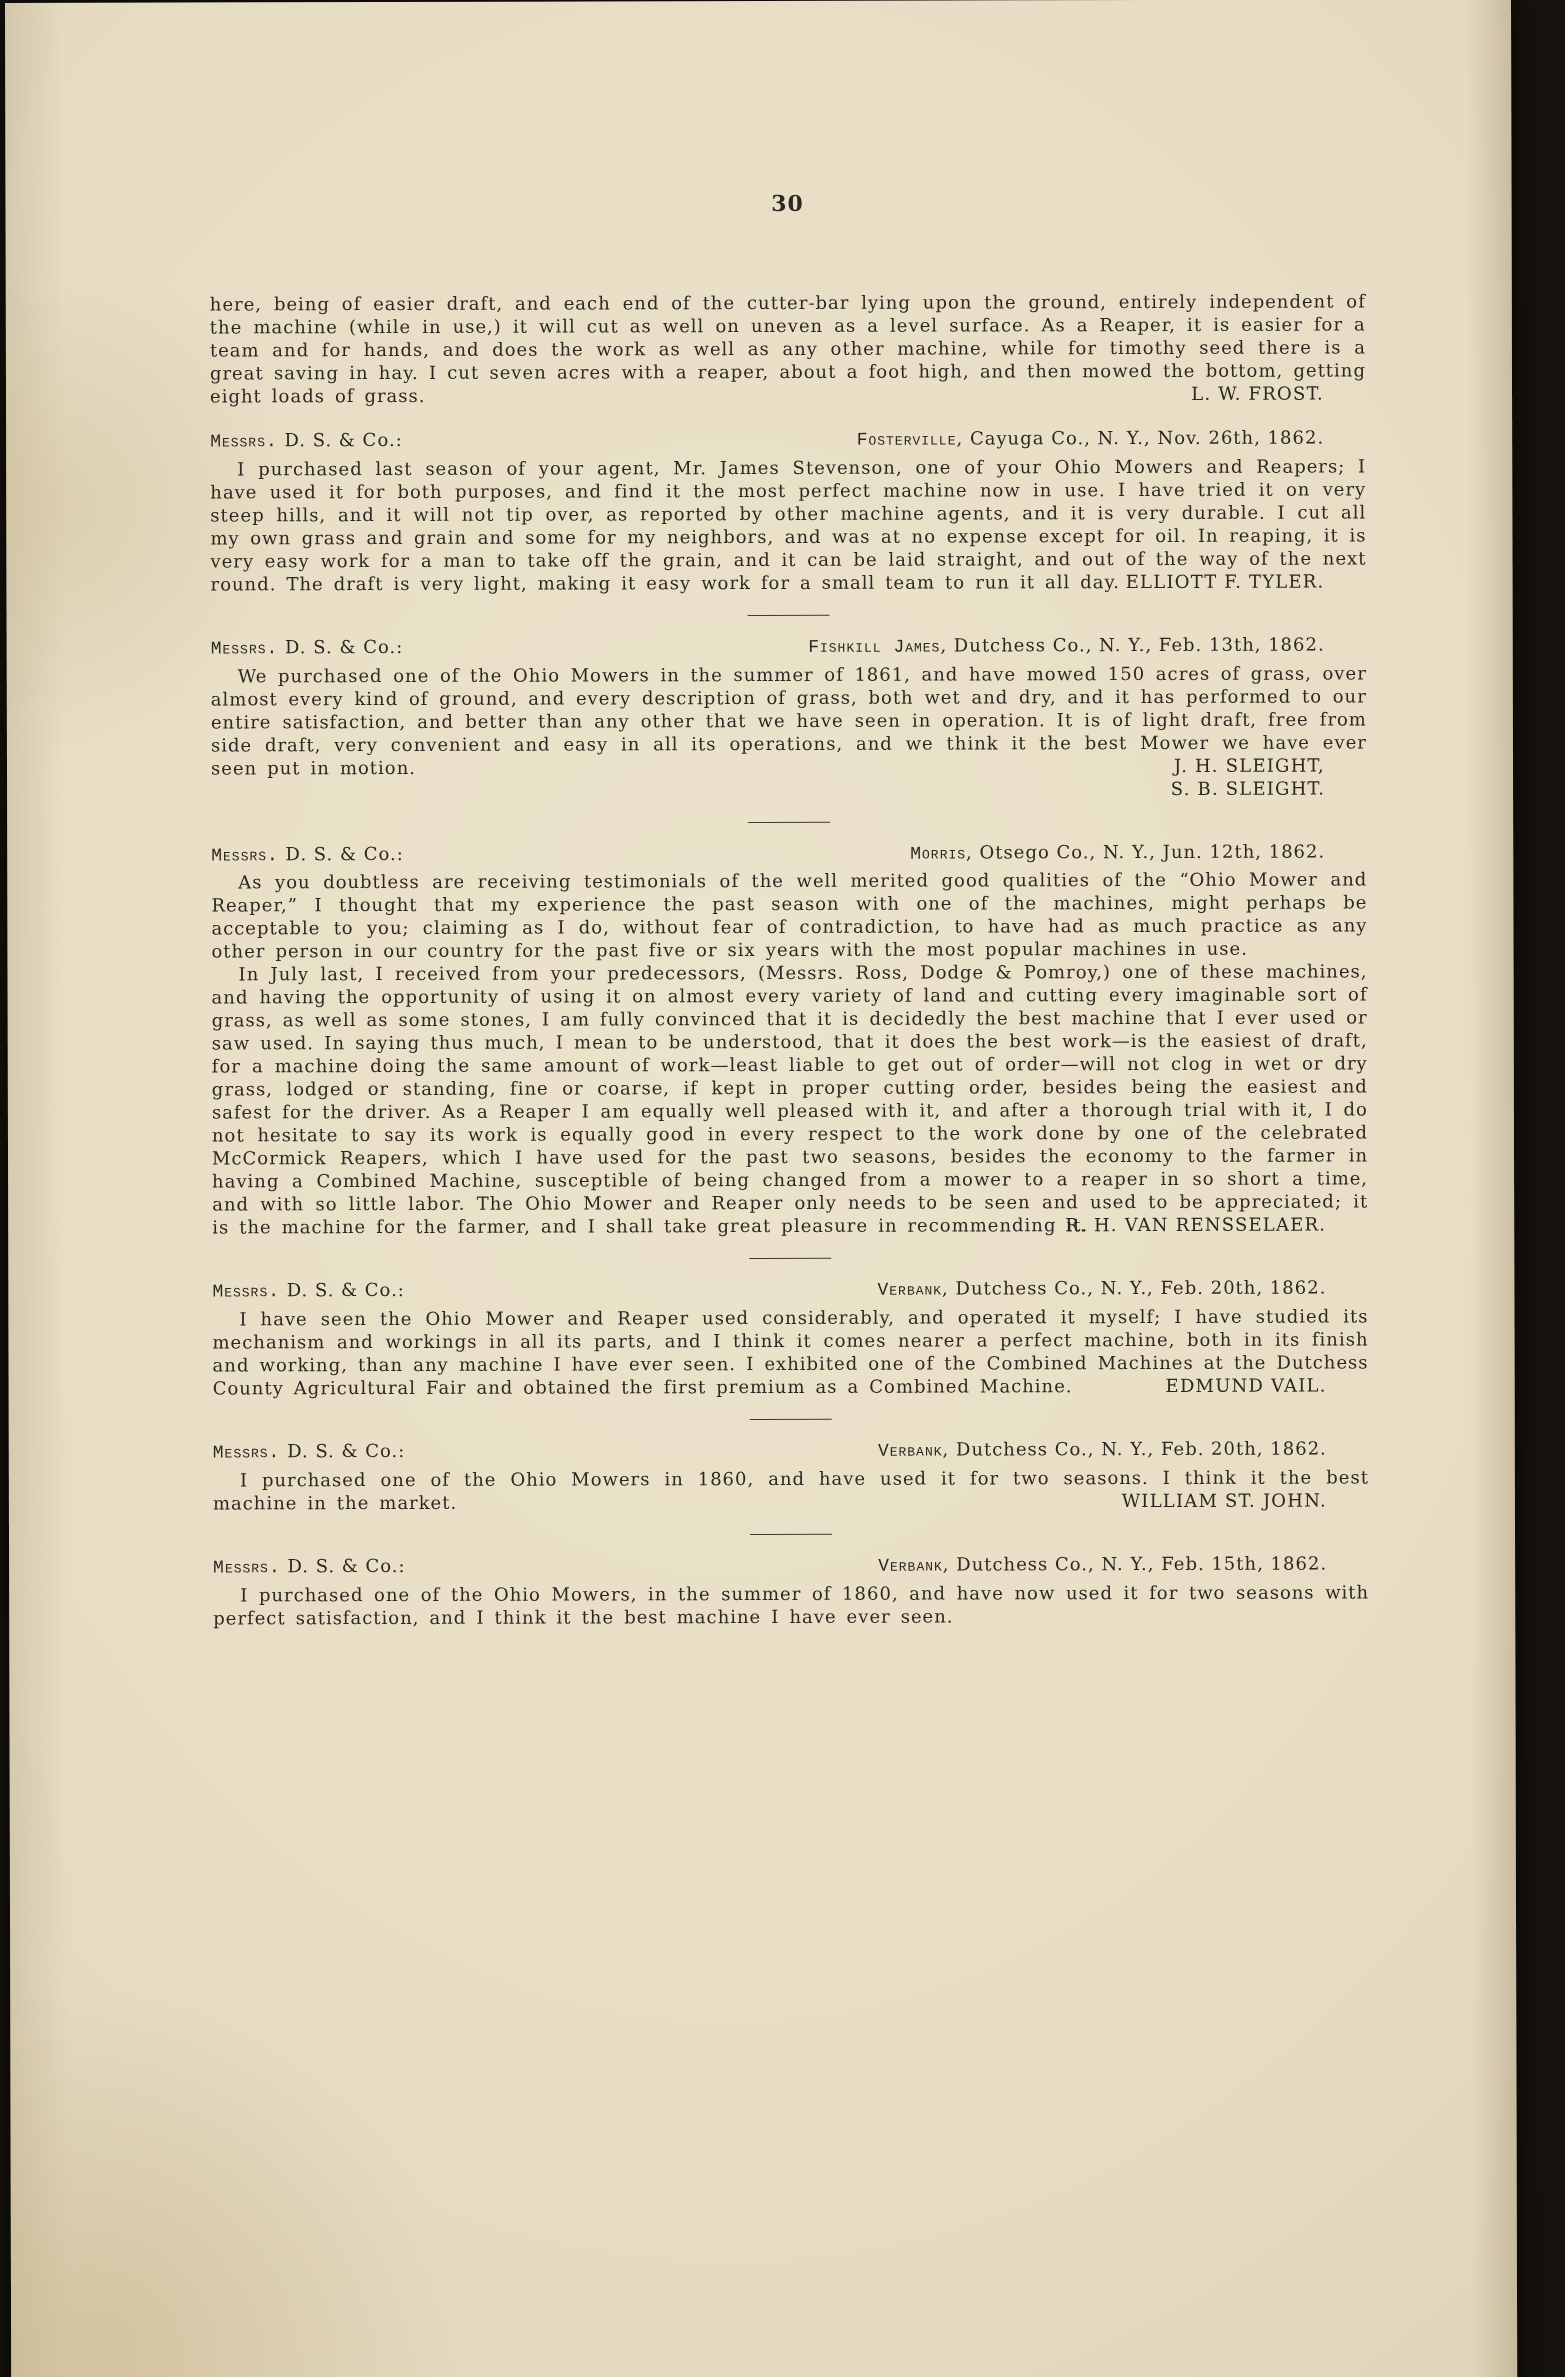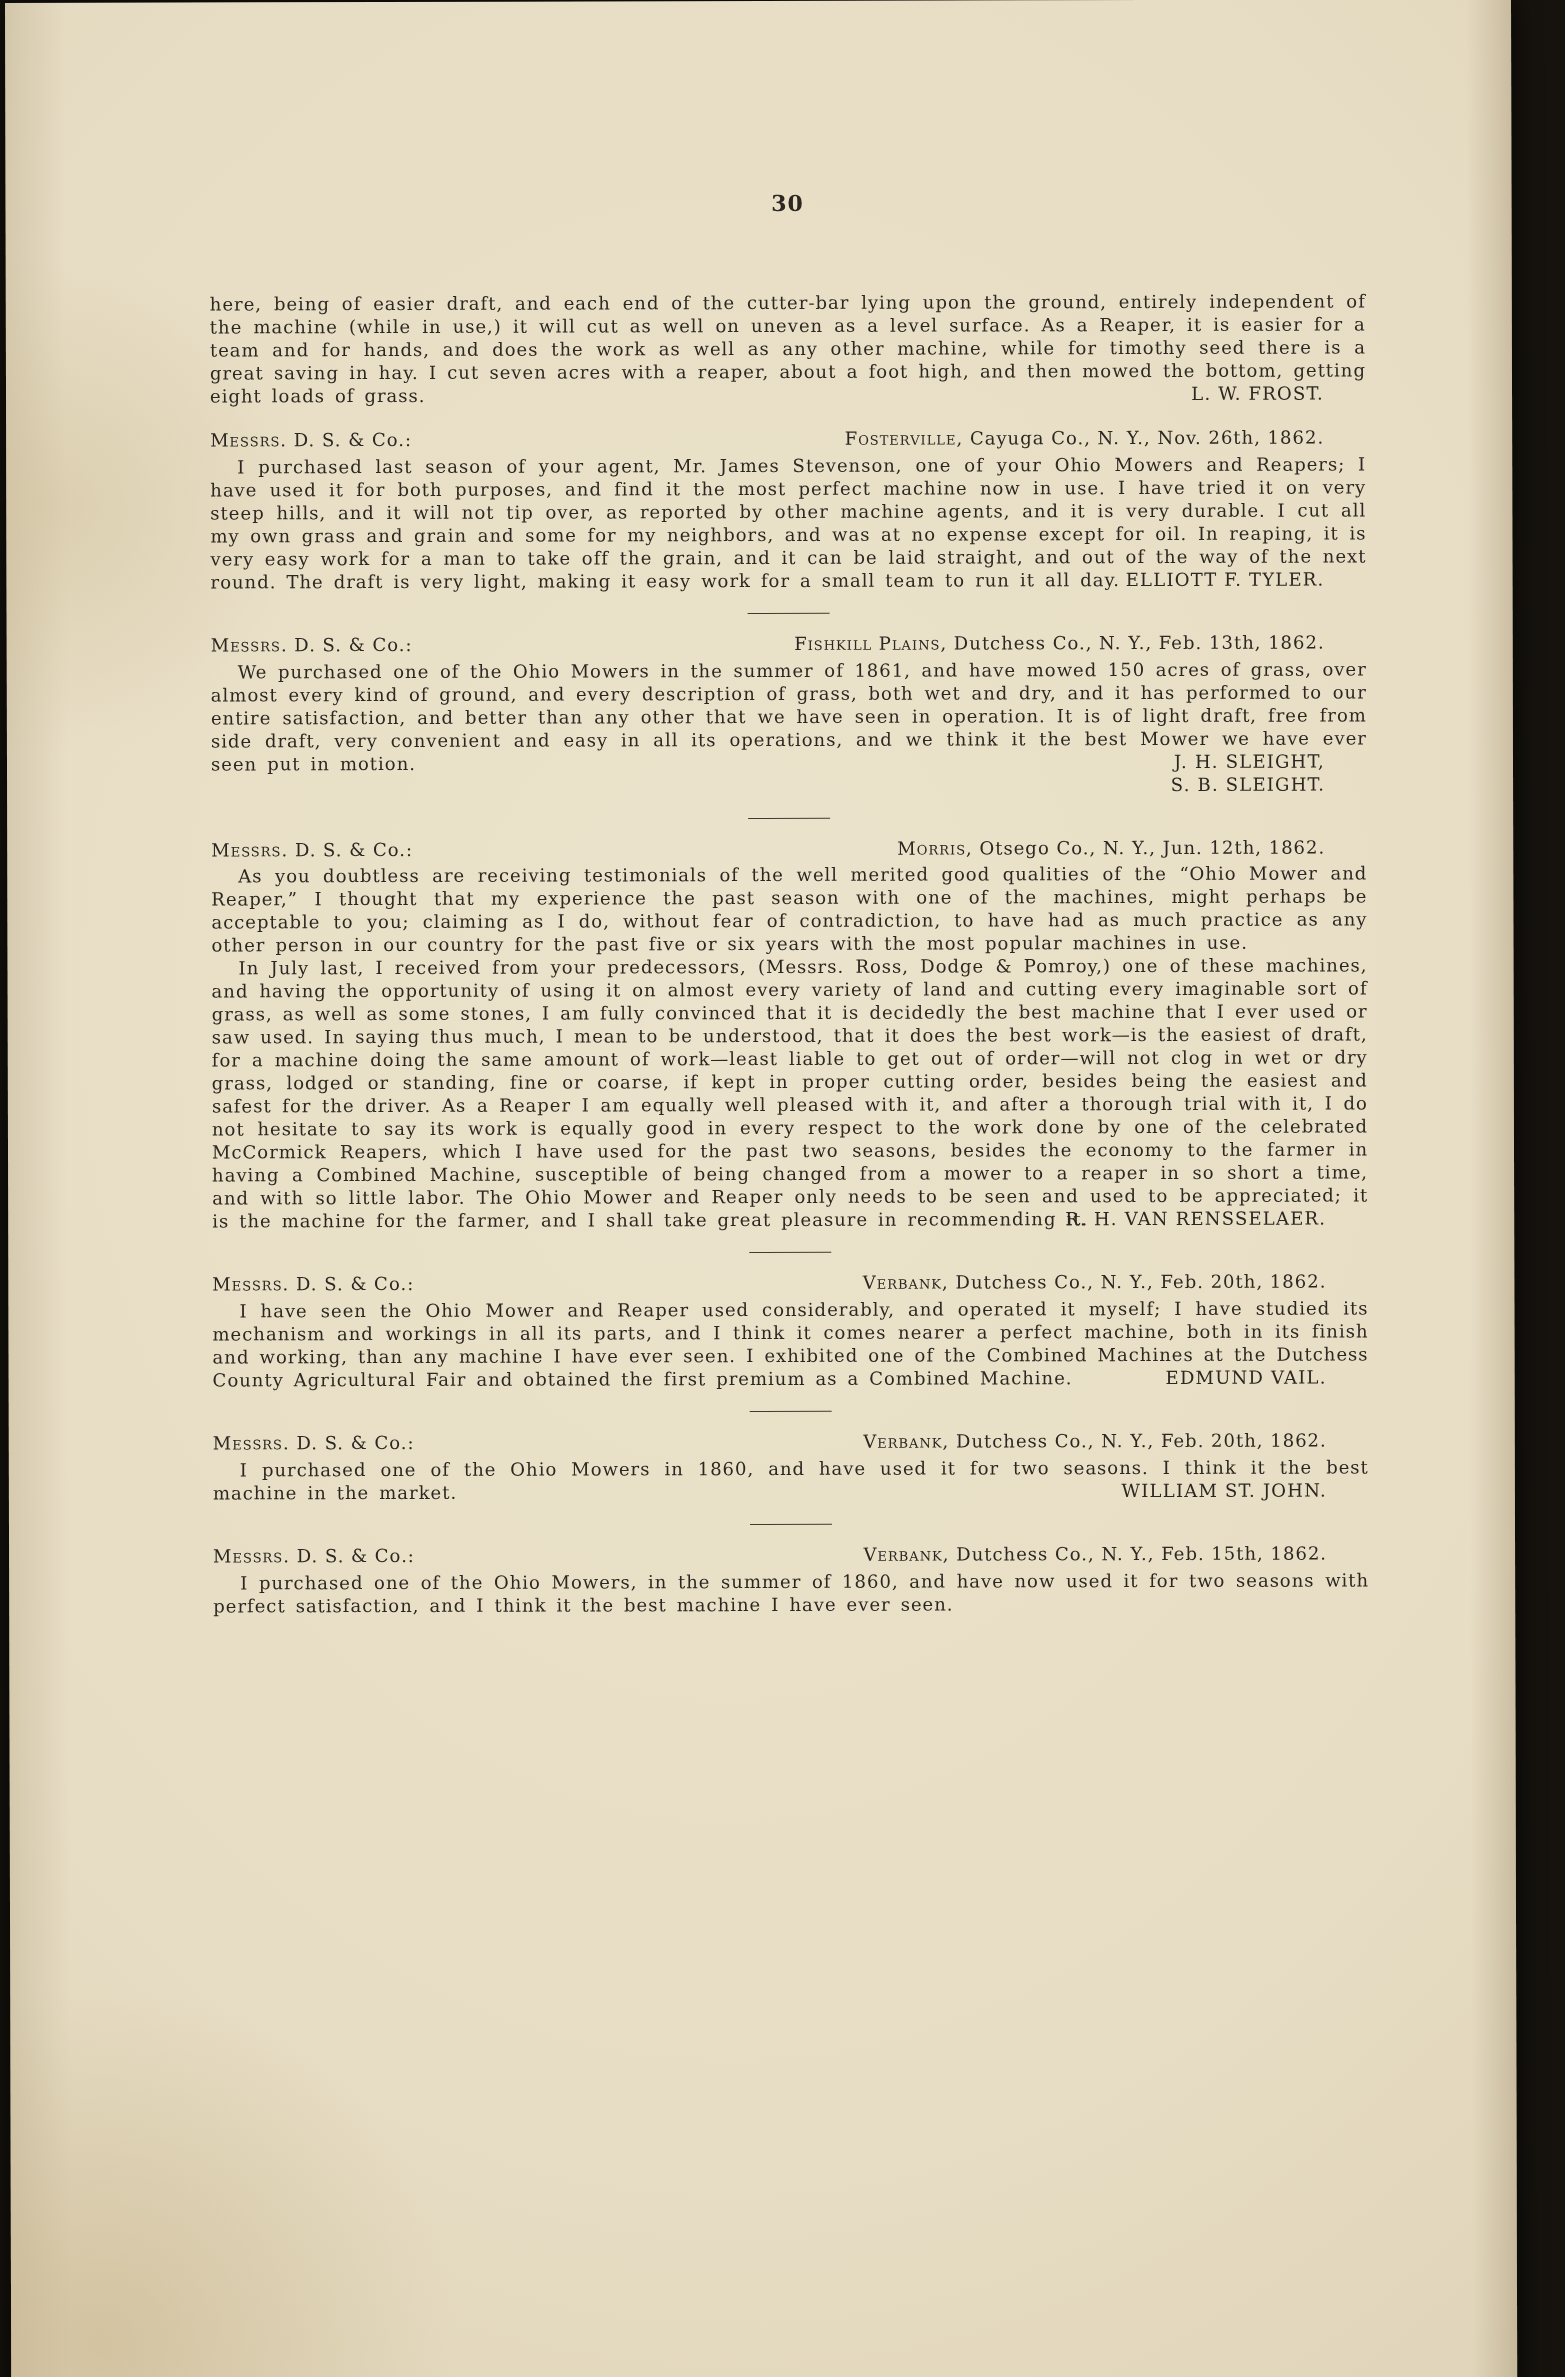--- a/index.html
+++ b/index.html
@@ -72,20 +72,21 @@
     font-size: 18px;
     line-height: 23px;
     letter-spacing: 1px;
     margin-bottom: 3.8px;
   }
   .dateline {
     margin-right: 42px;
   }
   .sc {
     font-variant: small-caps;
+    font-family: Liberation Mono, monospace;
   }
   .signatures {
     margin-top: -23px;
     text-align: right;
     padding-right: 42px;
   }
   .sig-line {
     font-size: 18px;
     line-height: 23px;
     letter-spacing: 1.2px;
@@ -118,21 +119,21 @@
           </div>
         <div class="signatures">
             <div class="sig-line">ELLIOTT F. TYLER.</div>
           </div>
       </section>
 
       <section class="letter">
         <div class="rule"></div>
         <div class="letter-head">
           <span class="salutation"><span class="sc sal-sc">Messrs.</span><span class="sal-rest"> D. S. &amp; Co.:</span></span>
-          <span class="dateline"><span class="sc place">Fishkill Plains</span><span class="date-rest">, Dutchess Co., N. Y., Feb. 13th, 1862.</span></span>
+          <span class="dateline"><span class="sc place">Fishkill James</span><span class="date-rest">, Dutchess Co., N. Y., Feb. 13th, 1862.</span></span>
         </div>
         <div class="letter-body">
             <p class="body-text">We purchased one of the Ohio Mowers in the summer of 1861, and have mowed 150 acres of grass, over almost every kind of ground, and every description of grass, both wet and dry, and it has performed to our entire satisfaction, and better than any other that we have seen in operation. It is of light draft, free from side draft, very convenient and easy in all its operations, and we think it the best Mower we have ever seen put in motion.</p>
           </div>
         <div class="signatures">
             <div class="sig-line">J. H. SLEIGHT,</div>
             <div class="sig-line">S. B. SLEIGHT.</div>
           </div>
       </section>
 

